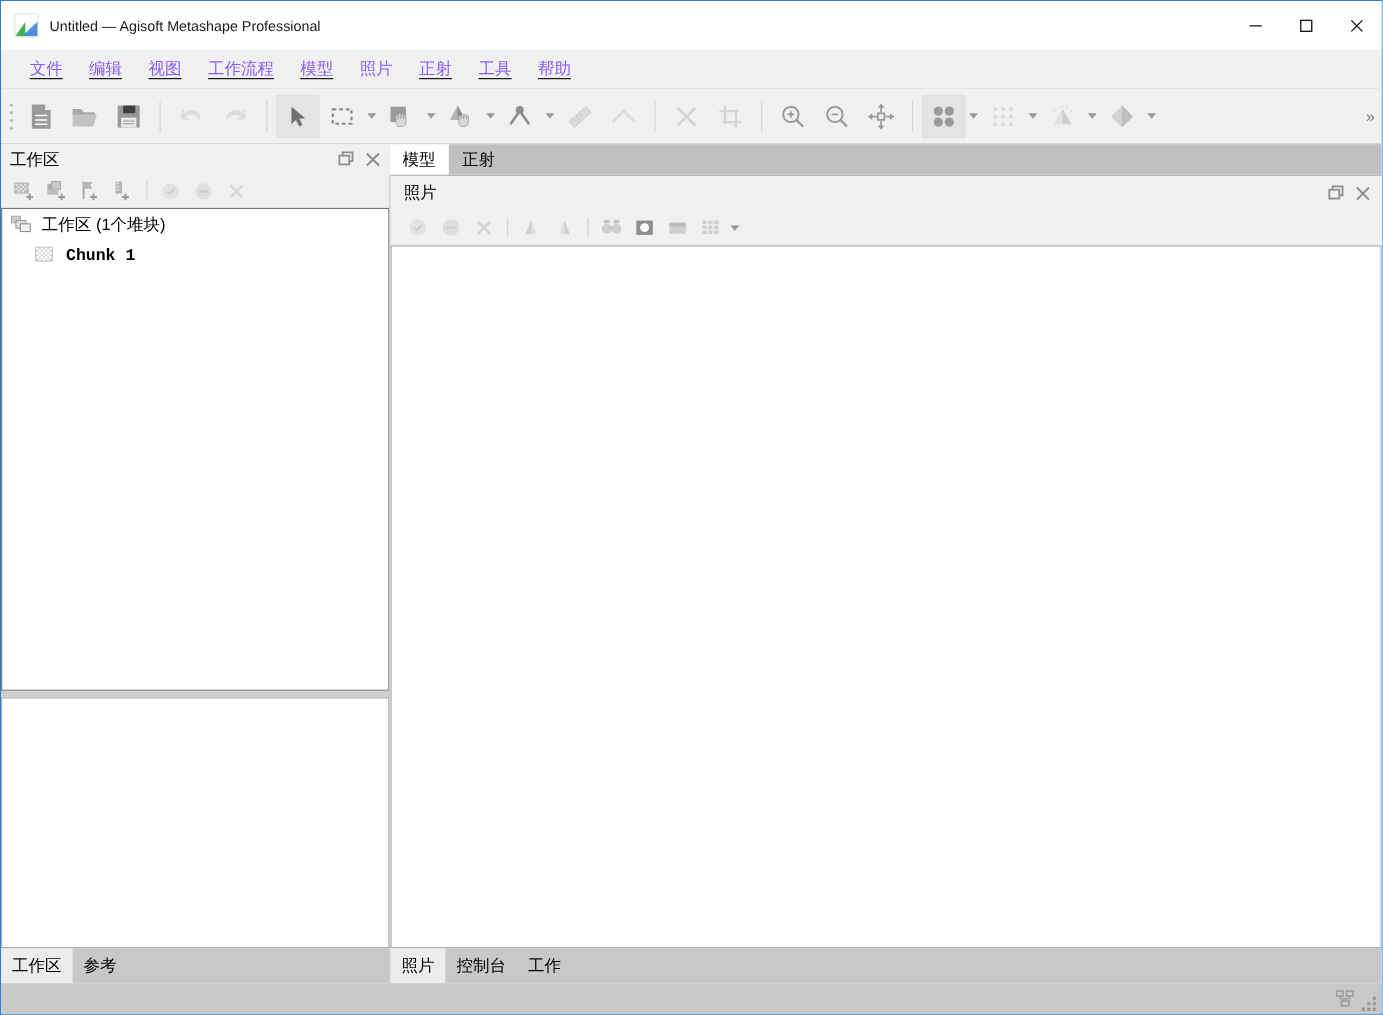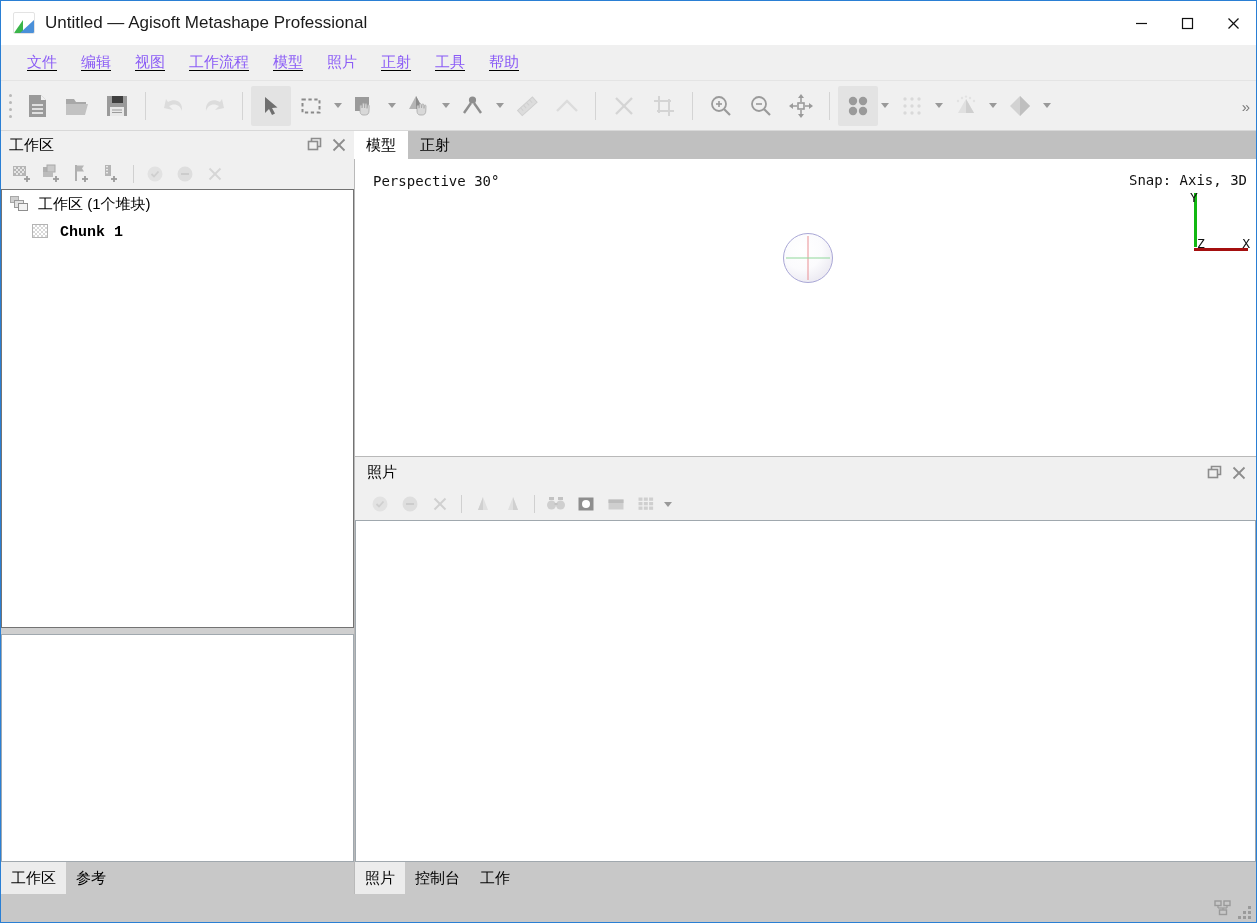--- a/index.html
+++ b/index.html
@@ -39,21 +39,21 @@
     border-left: 9px solid transparent;
     border-bottom: 13px solid #3bb54a;
   }
   .app-logo .g2 {
     position: absolute; right: -1px; bottom: 0px;
     width: 0; height: 0;
     border-right: 15px solid #4a90d9;
     border-top: 14px solid transparent;
   }
   .title-text {
-    font-size: 17px; color: #1b1b1b;
+    font-size: 13px; color: #1b1b1b;
     font-family: "Liberation Sans", sans-serif;
     white-space: nowrap;
   }
   .win-controls {
     position: absolute; right: 0; top: 0; height: 44px;
     display: flex;
   }
   .win-btn {
     width: 46px; height: 44px;
     display: flex; align-items: center; justify-content: center;
@@ -719,37 +719,20 @@
       </div>
     </div>
 
     <div class="right-area">
 
       <div class="view-tabs">
         <div class="view-tab active">模型</div>
         <div class="view-tab">正射</div>
       </div>
 
-      <div class="viewport">
-        <div class="vp-label">Perspective 30°</div>
-        <div class="vp-snap">Snap: Axis, 3D</div>
-
-        <div class="nav-sphere">
-          <span class="vline"></span>
-            <span class="hline"></span>
-        </div>
-
-        <div class="axis-gizmo">
-          <span class="ax-y"></span>
-          <span class="ax-x"></span>
-          <span class="lbl" style="left:24px; top:-1px;">Y</span>
-          <span class="lbl" style="left:31px; bottom:2px;">Z</span>
-          <span class="lbl" style="right:-6px; bottom:2px;">X</span>
-        </div>
-      </div>
 
       <div class="photos-panel">
         <div class="photos-header">
           <div class="panel-title">照片</div>
           <div class="panel-btns">
             <div class="panel-btn">
               <svg class="ic" width="16" height="16" viewBox="0 0 16 16">
                 <rect x="1.5" y="4.5" width="9" height="8" fill="none" stroke="#8d8d8d" stroke-width="1.6"></rect>
                 <polyline points="4.5,4.5 4.5,1.5 13.5,1.5 13.5,9.5 10.5,9.5" fill="none" stroke="#8d8d8d" stroke-width="1.6"></polyline>
               </svg>

